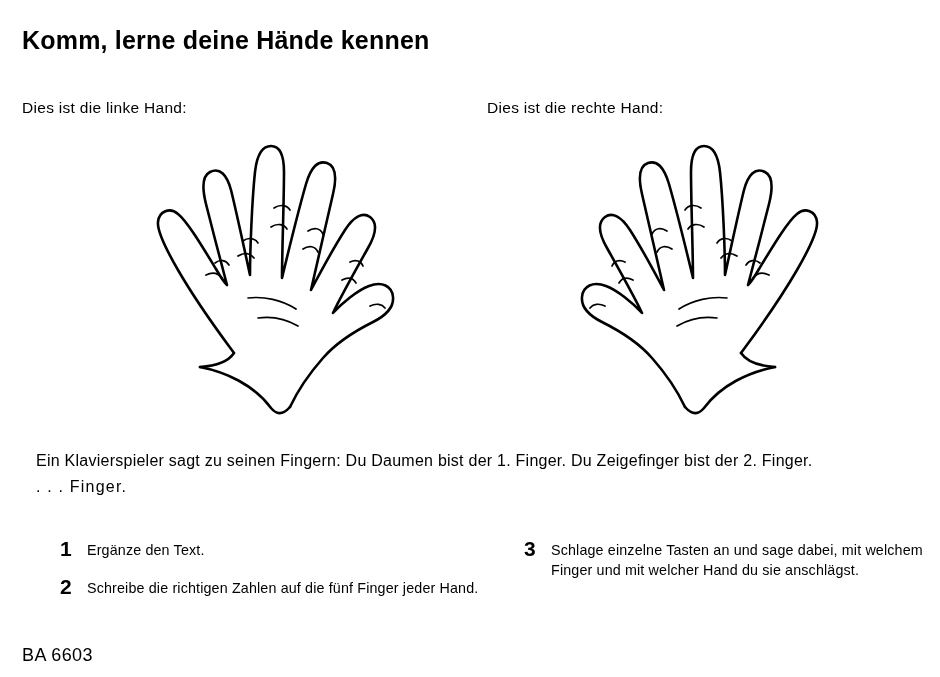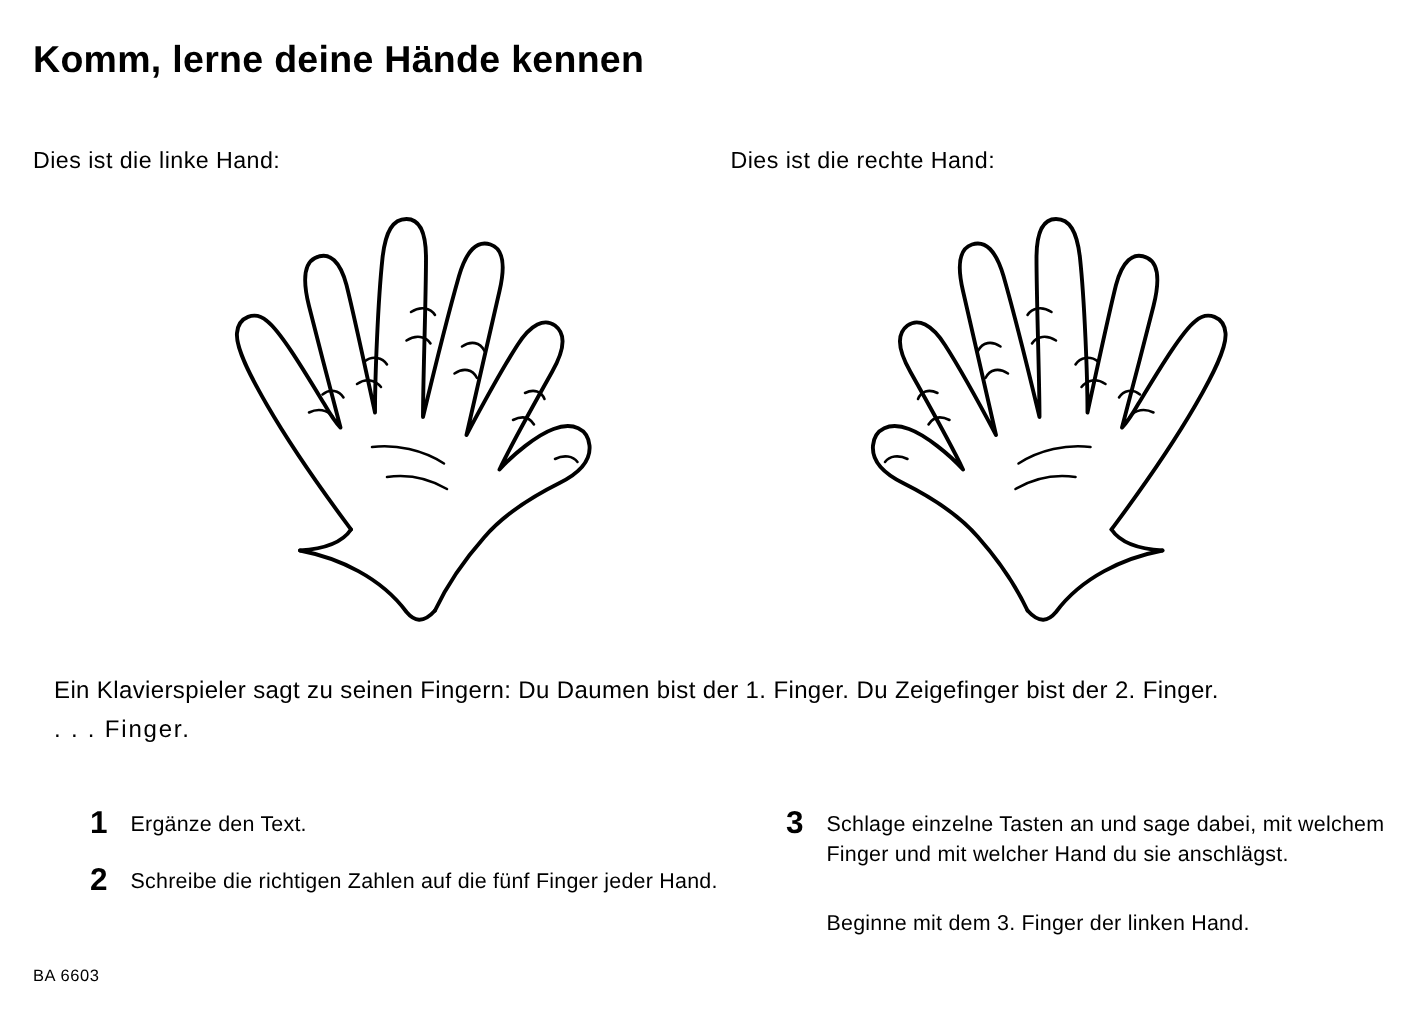--- a/index.html
+++ b/index.html
@@ -93,21 +93,21 @@
     width: 380px;
     font-size: 14.3px;
     line-height: 20px;
     letter-spacing: 0.15px;
   }
 
   .footer-left {
     position: absolute;
     left: 22px;
     top: 645px;
-    font-size: 11px;
+    font-size: 18px;
     letter-spacing: 0.4px;
     text-align: center;
   }
   .footer-right {
     position: absolute;
     right: 14px;
     top: 645px;
     font-size: 12.6px;
     font-weight: bold;
     letter-spacing: 0.1px;
@@ -240,17 +240,16 @@
   <div class="item item2">
     <div class="item-num">2</div>
     <div class="item-text">Schreibe die richtigen Zahlen auf die fünf Finger jeder Hand.</div>
   </div>
 
   <div class="item item3">
     <div class="item-num">3</div>
     <div class="item-text">Schlage einzelne Tasten an und sage dabei, mit welchem Finger und mit welcher Hand du sie anschlägst.</div>
   </div>
 
-  <div class="item3b">Beginne mit dem 3. Finger der linken Hand.</div>
 
   <div class="footer-left">BA  6603</div>
 
 </div>
 
 </body></html>

